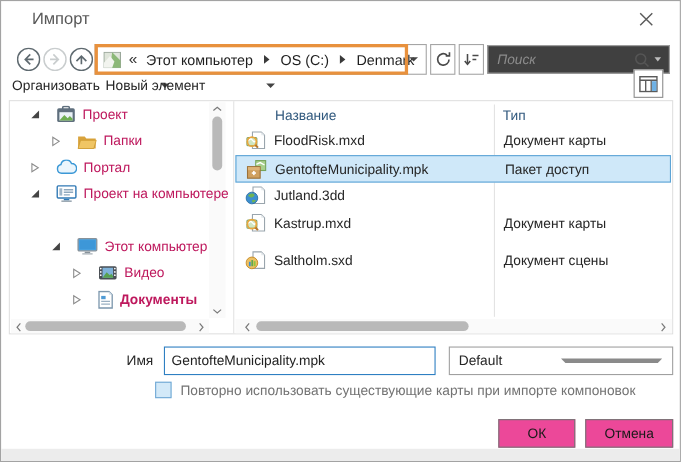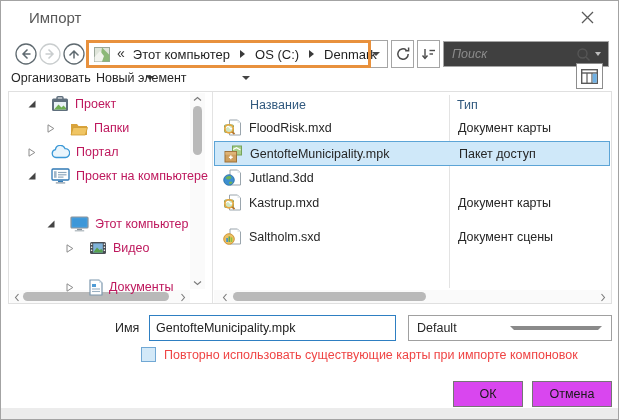--- a/index.html
+++ b/index.html
@@ -74,22 +74,22 @@
   .name-label{left:114px;top:320px;font-size:12.5px;color:#262626;}
   .name-input{left:148px;top:314px;width:247px;height:26px;box-sizing:border-box;
               border:1px solid #2e7fc2;font-family:inherit;font-size:12.5px;color:#222;
               padding:0 6px;outline:none;background:#fff;}
   .format-dd{left:407px;top:314px;width:204px;height:26px;box-sizing:border-box;
              border:1px solid #a0a0a0;background:#fff;display:flex;align-items:center;}
   .format-dd span{font-size:12.5px;color:#262626;margin-left:8px;flex:1;}
   .format-dd .dd-tri{border-top-color:#8a8a8a;margin-right:9px;}
   .checkbox{left:140px;top:346px;width:15px;height:15px;box-sizing:border-box;
             background:#d3e9f8;border:1px solid #71a8d4;}
-  .check-label{left:163px;top:347px;font-size:12.5px;color:#ef4444;}
-  .btn{top:380px;height:26px;box-sizing:border-box;border:1px solid #757575;background:#d946ef;
+  .check-label{left:163px;top:347px;font-size:12.5px;color:#737373;}
+  .btn{top:380px;height:26px;box-sizing:border-box;border:1px solid #757575;background:#ec4899;
        font-size:12.5px;color:#1a1a1a;display:flex;align-items:center;justify-content:center;}
   .ok-btn{left:452px;width:70px;}
   .cancel-btn{left:531px;width:80px;}
   .footer-strip{left:0;top:407px;width:617px;height:11px;background:#ececec;}
 </style>
 </head>
 <body>
 
 <div class="dialog">
 
@@ -286,21 +286,21 @@
               <path d="M4.2 11.6 L8 6.4 L10.8 9.2 L12.2 7.8 L13.8 9.8 V11.6 Z" fill="#58a14e"></path>
               <circle cx="2.6" cy="3.2" r=".8" fill="#fff"></circle>
               <circle cx="2.6" cy="6.2" r=".8" fill="#fff"></circle>
               <circle cx="2.6" cy="9.2" r=".8" fill="#fff"></circle>
               <circle cx="15.4" cy="3.2" r=".8" fill="#fff"></circle>
               <circle cx="15.4" cy="6.2" r=".8" fill="#fff"></circle>
               <circle cx="15.4" cy="9.2" r=".8" fill="#fff"></circle>
             </svg></span>
           <span class="tree-label">Видео</span>
         </div>
-        <div class="tree-row" style="top: 183px; padding-left: 48px;">
+        <div class="tree-row" style="top: 168px; padding-left: 48px; font-weight: bold;">
           <span class="icon"><svg width="10" height="11">
               <path d="M2 1.8 L7.8 5.5 L2 9.2 Z" fill="#fff" stroke="#8c8c8c"></path>
             </svg></span>
           <span class="icon"><svg width="14" height="17">
               <path d="M1 1 h9 l3 3 v12 H1 Z" fill="#fff" stroke="#7c97ad" stroke-width="1.2"></path>
               <path d="M10 1 l3 3 h-3 Z" fill="#d7e3ec"></path>
               <rect x="3" y="5" width="4" height="3" fill="#4f9bd5"></rect>
               <line x1="3" y1="10" x2="11" y2="10" stroke="#9ab0c2" stroke-width="1.1"></line>
               <line x1="3" y1="12.5" x2="11" y2="12.5" stroke="#9ab0c2" stroke-width="1.1"></line>
             </svg></span>

